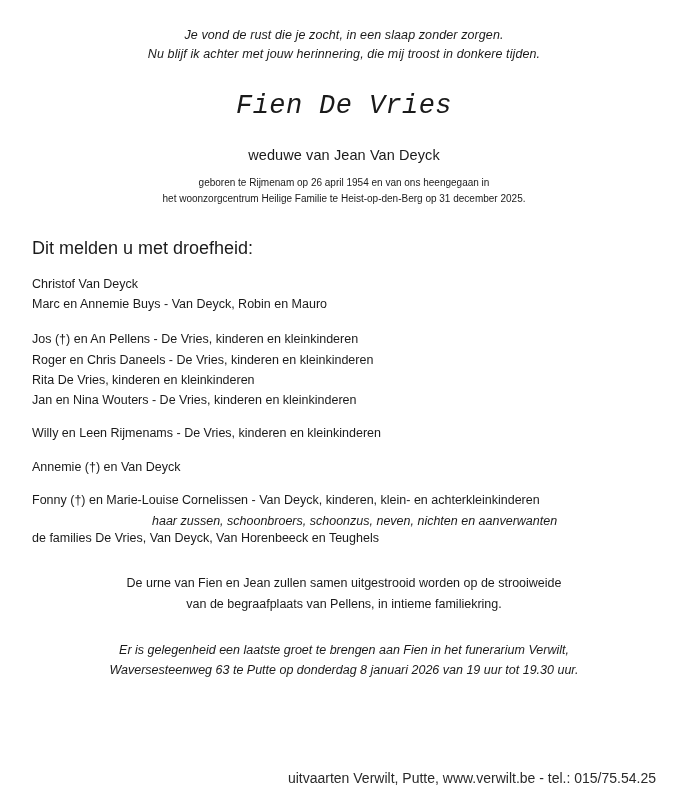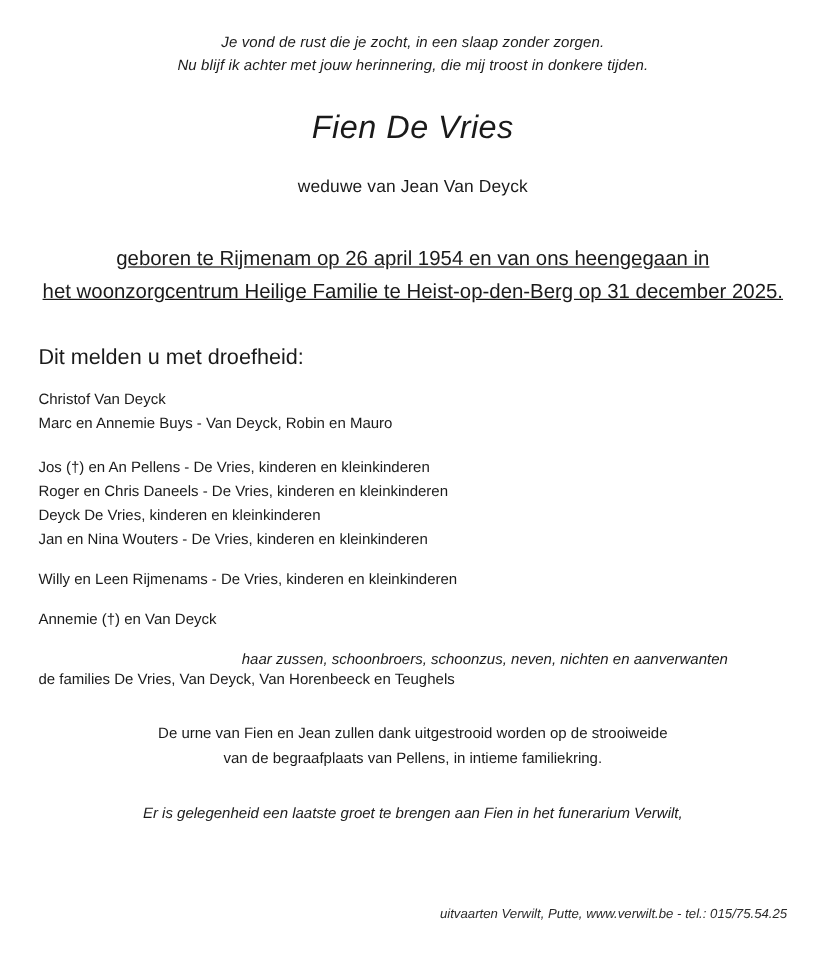--- a/index.html
+++ b/index.html
@@ -31,33 +31,33 @@
     letter-spacing: 0.1px;
   }
   .epitaph div { white-space: nowrap; }
 
   .name {
     font-size: 27px;
     font-style: italic;
     letter-spacing: 0.4px;
     margin-top: 26px;
     font-weight: 400;
+    font-family: Liberation Mono, monospace;
   }
 
   .spouse {
     font-size: 14.5px;
     margin-top: 26px;
     letter-spacing: 0.1px;
   }
 
   .birth {
-    font-size: 17px;
+    font-size: 10px;
     line-height: 1.6;
-    margin-top: 38px;
-    text-decoration: underline;
+    margin-top: 12px;
   }
   .birth div { white-space: nowrap; }
 
   .announce {
     font-size: 18px;
     margin-top: 31px;
     margin-bottom: 0;
   }
 
   .famgroup {
@@ -73,21 +73,21 @@
   }
   .trailing-note {
     position: absolute;
     right: 0;
     top: 0;
     font-style: italic;
     font-size: 12.5px;
   }
   .note-right {
     display: block;
-    text-align: center;
+    text-align: left;
     font-style: italic;
     font-size: 12.5px;
     margin-top: 1px;
     padding-left: 120px;
   }
 
   .families {
     font-size: 12.5px;
   }
 
@@ -110,23 +110,22 @@
 
   .thanks {
     font-size: 12.5px;
     font-style: italic;
     margin-top: 26px;
   }
 
   .footer {
     position: absolute;
     right: 44px;
-    bottom: 32px;
-    font-size: 11px;
-    font-style: italic;
+    bottom: 14px;
+    font-size: 14px;
     color: #2a2a2a;
   }
 </style>
 </head>
 <body>
 
 <div class="card">
 
   <div class="epitaph center">
     <div>Je vond de rust die je zocht, in een slaap zonder zorgen.</div>
@@ -145,43 +144,45 @@
   <div class="announce">Dit melden u met droefheid:</div>
 
   <div class="famgroup">
     <span class="famline">Christof Van Deyck</span>
     <span class="famline">Marc en Annemie Buys - Van Deyck, Robin en Mauro</span>
   </div>
 
   <div class="famgroup">
     <span class="famline">Jos (†) en An Pellens - De Vries, kinderen en kleinkinderen</span>
     <span class="famline">Roger en Chris Daneels - De Vries, kinderen en kleinkinderen</span>
-    <span class="famline">Deyck De Vries, kinderen en kleinkinderen</span>
+    <span class="famline">Rita De Vries, kinderen en kleinkinderen</span>
     <span class="famline">Jan en Nina Wouters - De Vries, kinderen en kleinkinderen</span>
   </div>
 
   <div class="famgroup tight">
     <span class="famline">Willy en Leen Rijmenams - De Vries, kinderen en kleinkinderen</span>
   </div>
 
   <div class="famgroup tight">
     <span class="famline">Annemie (†) en Van Deyck</span>
   </div>
 
   <div class="famgroup tight">
+    <span class="famline">Fonny (†) en Marie-Louise Cornelissen - Van Deyck, kinderen, klein- en achterkleinkinderen</span>
     <span class="note-right">haar zussen, schoonbroers, schoonzus, neven, nichten en aanverwanten</span>
   </div>
 
   <div class="families">de families De Vries, Van Deyck, Van Horenbeeck en Teughels</div>
 
   <div class="para-center">
-    <div>De urne van Fien en Jean zullen dank uitgestrooid worden op de strooiweide</div>
+    <div>De urne van Fien en Jean zullen samen uitgestrooid worden op de strooiweide</div>
     <div>van de begraafplaats van Pellens, in intieme familiekring.</div>
   </div>
 
   <div class="para-center-italic">
     <div>Er is gelegenheid een laatste groet te brengen aan Fien in het funerarium Verwilt,</div>
+    <div>Waversesteenweg 63 te Putte op donderdag 8 januari 2026 van 19 uur tot 19.30 uur.</div>
   </div>
 
 
   <div class="footer">uitvaarten Verwilt, Putte, www.verwilt.be - tel.: 015/75.54.25</div>
 
 </div>
 
 </body></html>

